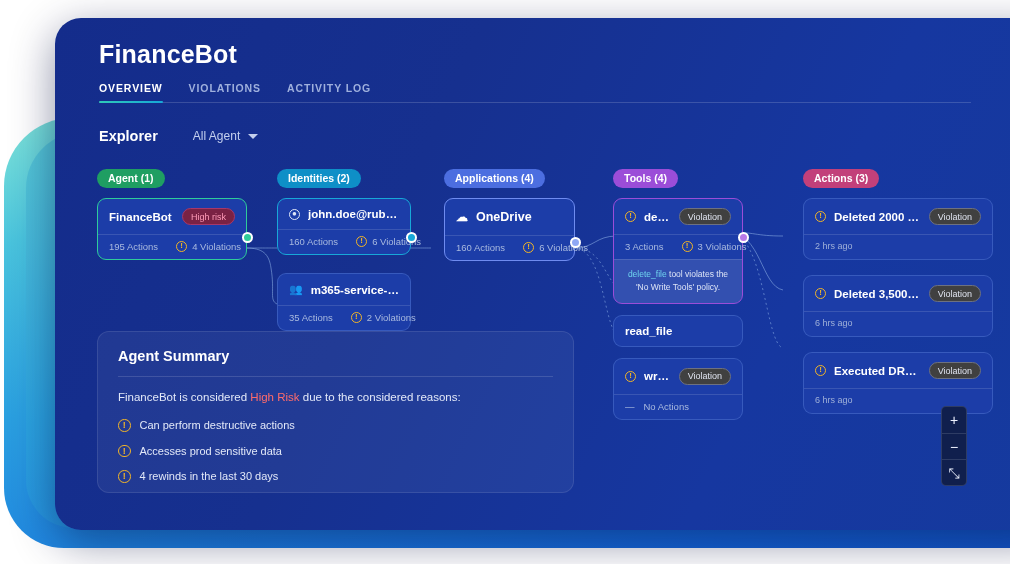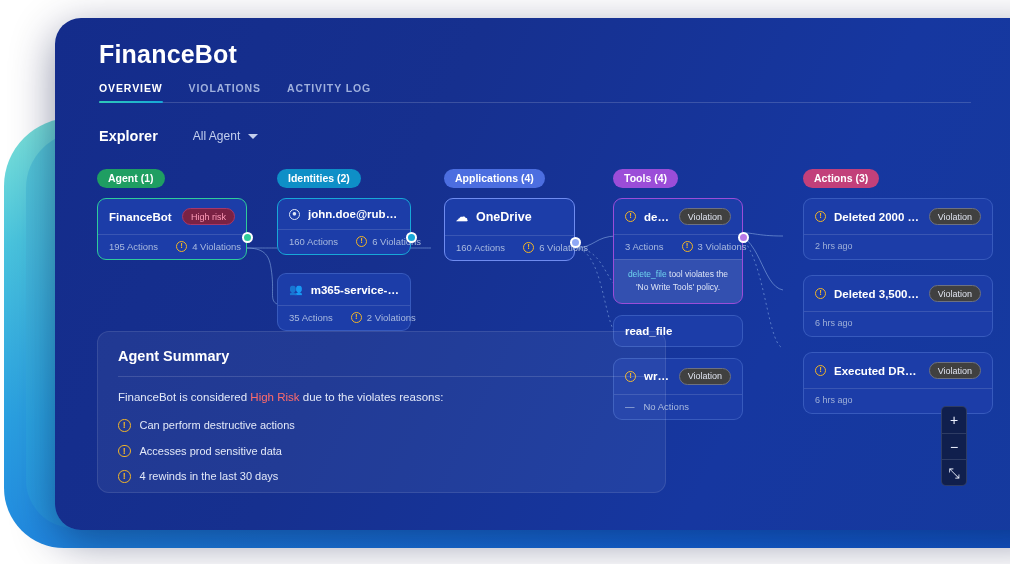--- a/index.html
+++ b/index.html
@@ -155,21 +155,21 @@
   }
   .tool-note .mono { color: #6fd4ee; }
 
   .action-time { font-size: 9px; color: #9fb0d8; padding: 6px 11px 8px; border-top: 1px solid rgba(255,255,255,.13); }
 
   .dash { color: #a9badf; }
 
   
   .summary {
     position: absolute; left: 42px; top: 313px;
-    width: 569px; height: 162px;
+    width: 477px; height: 162px;
     background: rgba(255,255,255,.055);
     border: 1px solid rgba(255,255,255,.10);
     border-radius: 12px;
     padding: 16px 20px;
   }
   .summary h2 { font-size: 14.5px; color: #fff; font-weight: bold; padding-bottom: 12px; }
   .summary hr { border: 0; border-top: 1px solid rgba(255,255,255,.14); margin-bottom: 14px; }
   .summary .lead { font-size: 11.5px; color: #e2e8f8; margin-bottom: 16px; }
   .summary .lead .risk { color: #ff6b6b; }
   .reason { display: flex; align-items: center; gap: 9px; font-size: 11px; color: #e2e8f8; margin-bottom: 13px; }
@@ -379,21 +379,21 @@
           <div class="action-time">6 hrs ago</div>
         </div>
       </div>
 
     </div>
 
     <div class="summary">
       <h2>Agent Summary</h2>
       <hr>
       <div class="lead">
-        <span>FinanceBot is considered </span><span class="risk">High Risk</span><span> due to the violates reasons:</span>
+        <span>FinanceBot is considered </span><span class="risk">High Risk</span><span> due to the considered reasons:</span>
       </div>
       <div class="reason">
         <span class="warn-icon big">!</span>
         <span>Can perform destructive actions</span>
       </div>
       <div class="reason">
         <span class="warn-icon big">!</span>
         <span>Accesses prod sensitive data</span>
       </div>
       <div class="reason">

